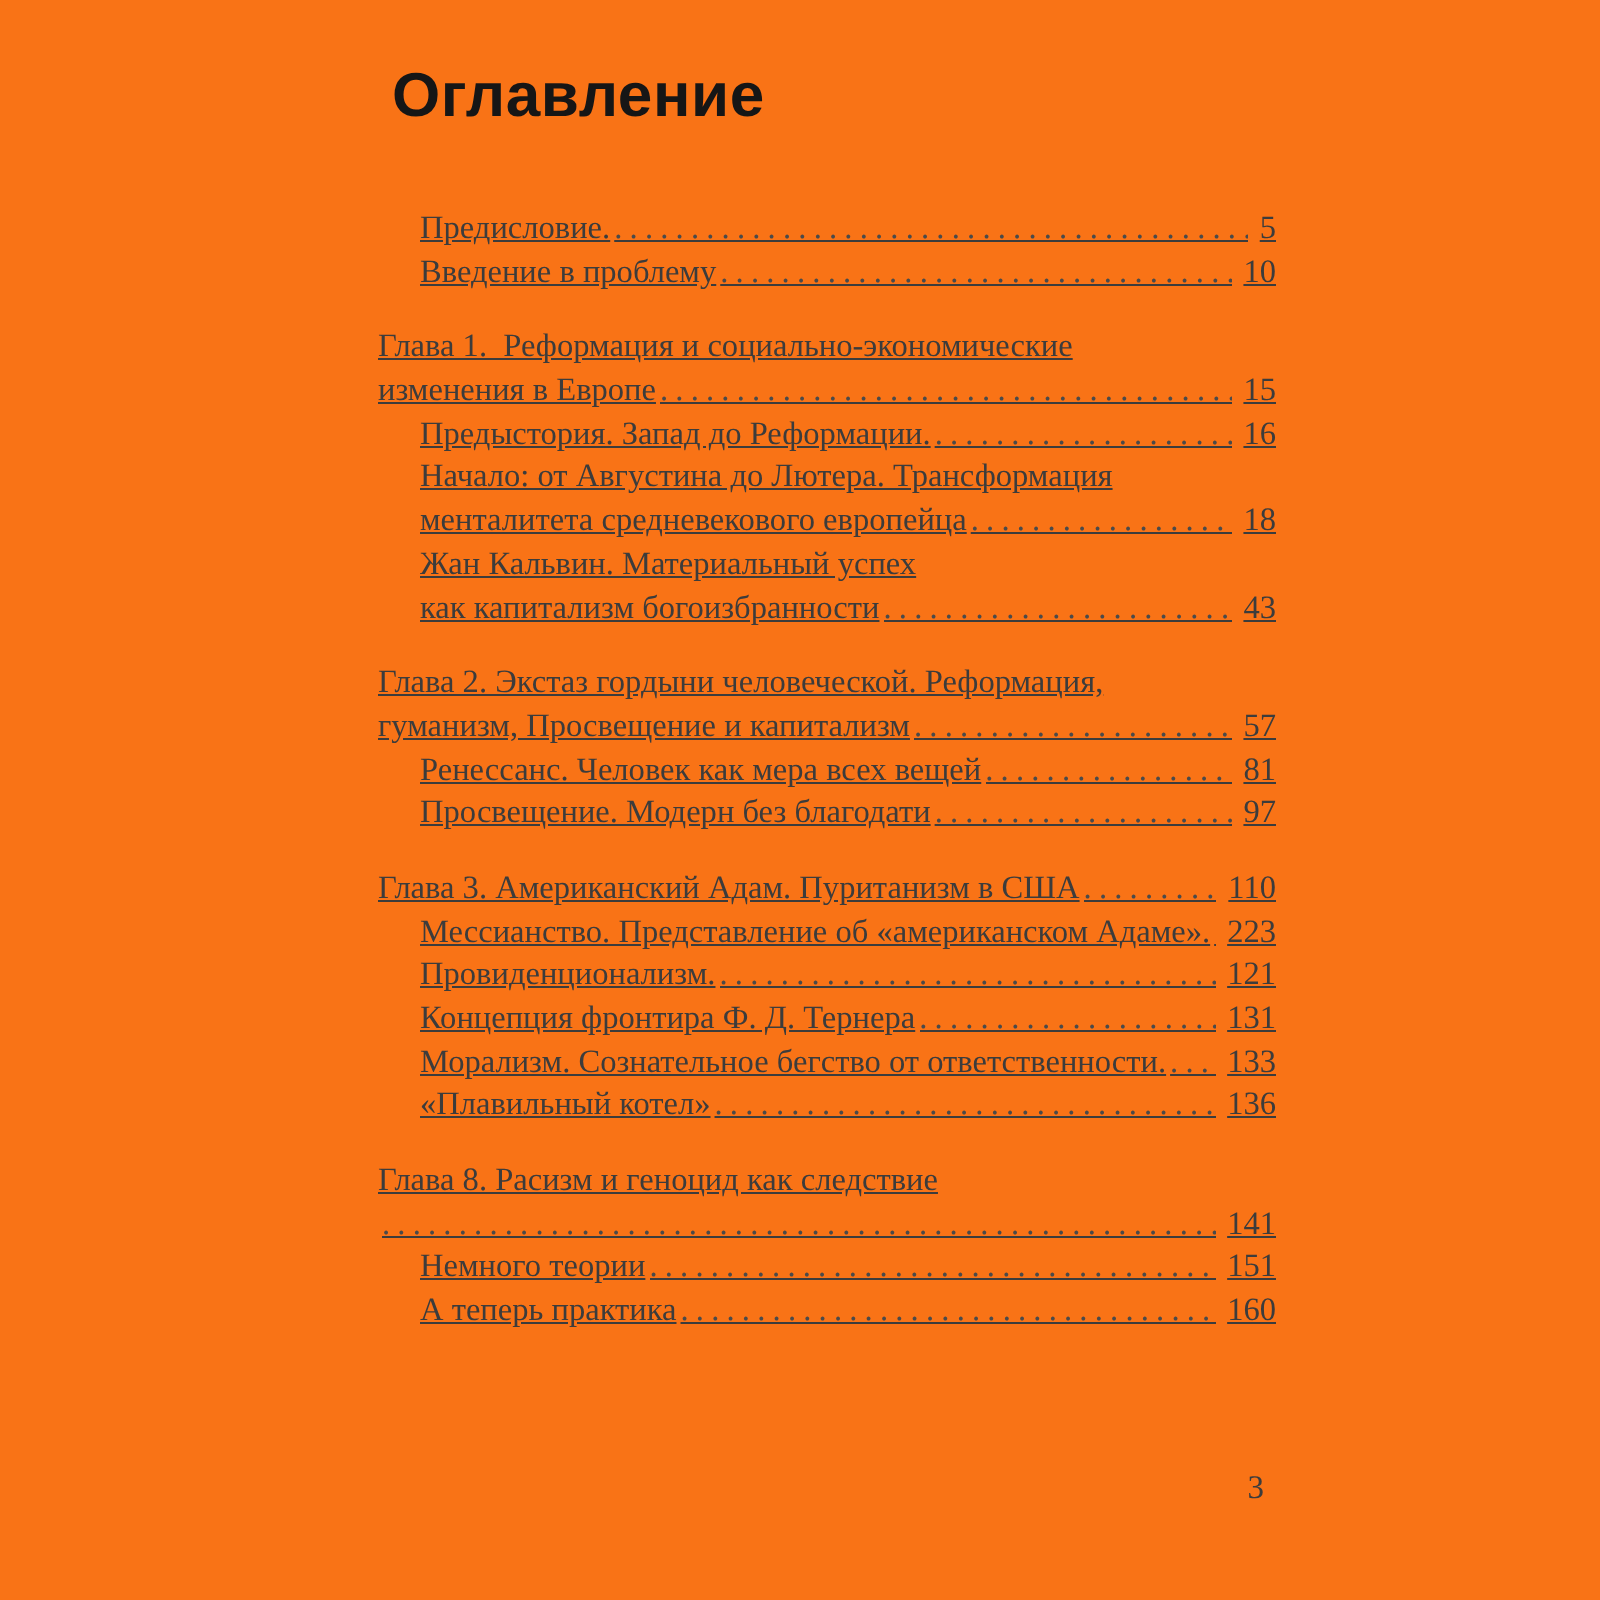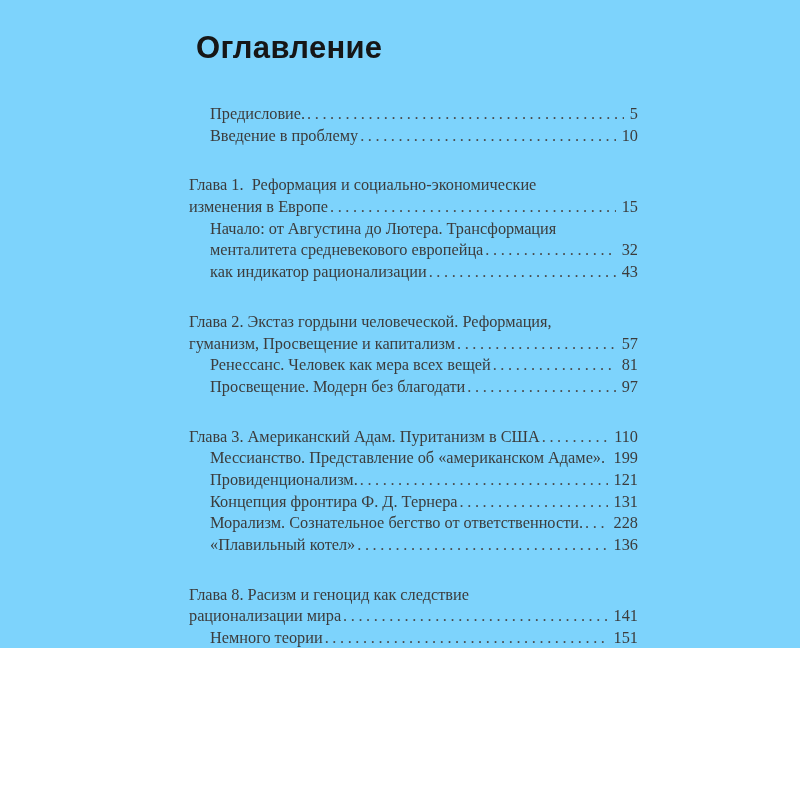--- a/index.html
+++ b/index.html
@@ -1,20 +1,20 @@
 <!DOCTYPE html>
 <html><head>
 <meta charset="utf-8">
 <style>
   html, body { margin: 0; padding: 0; background: #ffffff; }
   .page {
     position: relative;
     width: 800px;
-    height: 648px;
-    background: #7dd3fc;
+    height: 800px;
+    background: #f97316;
     font-family: "Liberation Serif", "DejaVu Serif", serif;
     color: #3c3c3c;
     overflow: hidden;
   }
   .title {
     position: absolute;
     left: 196px;
     top: 30px;
     margin: 0;
     font-family: "Liberation Sans", sans-serif;
@@ -22,28 +22,29 @@
     font-size: 31px;
     letter-spacing: 0.3px;
     color: #161616;
   }
   .toc {
     position: absolute;
     left: 189px;
     top: 103px;
     width: 449px;
   }
-  .group + .group { margin-top: 28px; }
+  .group + .group { margin-top: 16px; }
   .line {
     display: flex;
     align-items: center;
     line-height: 21.7px;
     height: 21.7px;
     font-size: 16.3px;
     color: #3c3c3c;
+    text-decoration: underline;
   }
   .line.ind { padding-left: 21px; }
   .txt { white-space: nowrap; }
   .dots {
     flex: 1;
     overflow: hidden;
     white-space: nowrap;
     margin: 0 6px 0 2px;
     color: #4a4a4a;
   }
@@ -85,29 +86,37 @@
       <div class="group">
         <div class="line">
           <span class="txt">Глава 1. Реформация и социально-экономические</span>
         </div>
         <div class="line">
           <span class="txt">изменения в Европе</span>
           <span class="dots"></span>
           <span class="pg">15</span>
         </div>
         <div class="line ind">
+          <span class="txt">Предыстория. Запад до Реформации.</span>
+          <span class="dots"></span>
+          <span class="pg">16</span>
+        </div>
+        <div class="line ind">
           <span class="txt">Начало: от Августина до Лютера. Трансформация</span>
         </div>
         <div class="line ind">
           <span class="txt">менталитета средневекового европейца</span>
           <span class="dots"></span>
-          <span class="pg">32</span>
+          <span class="pg">18</span>
         </div>
         <div class="line ind">
-          <span class="txt">как индикатор рационализации</span>
+          <span class="txt">Жан Кальвин. Материальный успех</span>
+        </div>
+        <div class="line ind">
+          <span class="txt">как капитализм богоизбранности</span>
           <span class="dots"></span>
           <span class="pg">43</span>
         </div>
       </div>
       <div class="group">
         <div class="line">
           <span class="txt">Глава 2. Экстаз гордыни человеческой. Реформация,</span>
         </div>
         <div class="line">
           <span class="txt">гуманизм, Просвещение и капитализм</span>
@@ -127,49 +136,48 @@
       </div>
       <div class="group">
         <div class="line">
           <span class="txt">Глава 3. Американский Адам. Пуританизм в США</span>
           <span class="dots"></span>
           <span class="pg">110</span>
         </div>
         <div class="line ind">
           <span class="txt">Мессианство. Представление об «американском Адаме».</span>
           <span class="dots"></span>
-          <span class="pg">199</span>
+          <span class="pg">223</span>
         </div>
         <div class="line ind">
           <span class="txt">Провиденционализм.</span>
           <span class="dots"></span>
           <span class="pg">121</span>
         </div>
         <div class="line ind">
           <span class="txt">Концепция фронтира Ф. Д. Тернера</span>
           <span class="dots"></span>
           <span class="pg">131</span>
         </div>
         <div class="line ind">
           <span class="txt">Морализм. Сознательное бегство от ответственности.</span>
           <span class="dots"></span>
-          <span class="pg">228</span>
+          <span class="pg">133</span>
         </div>
         <div class="line ind">
           <span class="txt">«Плавильный котел»</span>
           <span class="dots"></span>
           <span class="pg">136</span>
         </div>
       </div>
       <div class="group">
         <div class="line">
           <span class="txt">Глава 8. Расизм и геноцид как следствие</span>
         </div>
         <div class="line">
-          <span class="txt">рационализации мира</span>
           <span class="dots"></span>
           <span class="pg">141</span>
         </div>
         <div class="line ind">
           <span class="txt">Немного теории</span>
           <span class="dots"></span>
           <span class="pg">151</span>
         </div>
         <div class="line ind">
           <span class="txt">А теперь практика</span>

